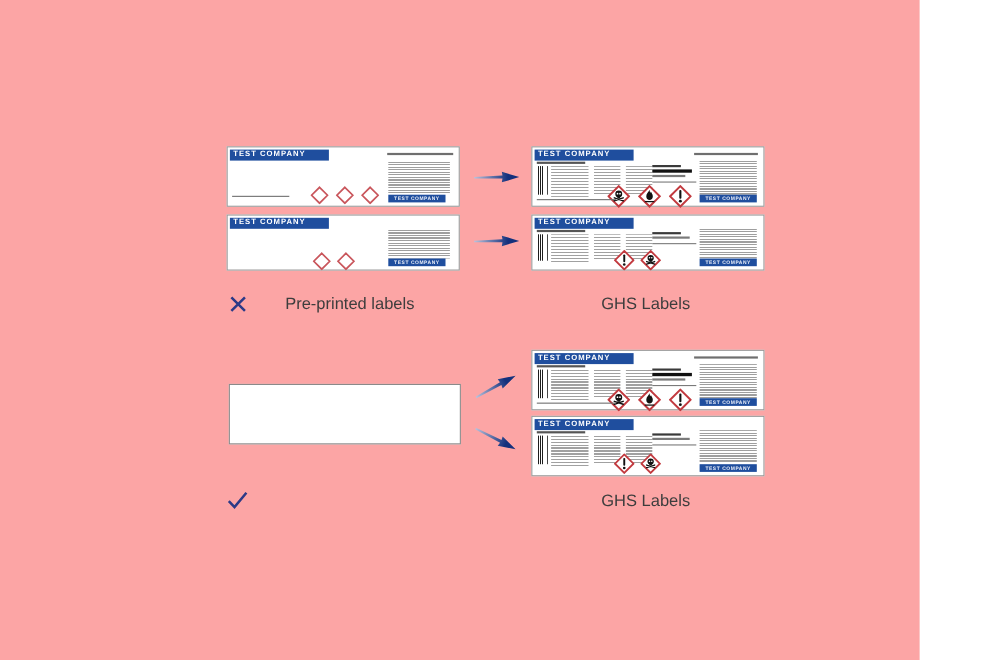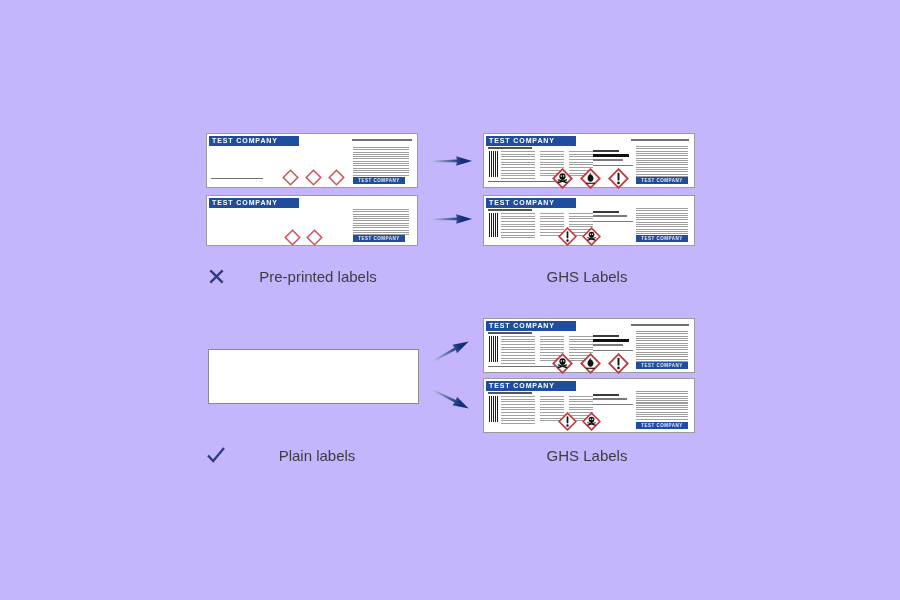--- a/index.html
+++ b/index.html
@@ -1,21 +1,21 @@
 <!DOCTYPE html>
 <html><head>
 <meta charset="utf-8">
 <style>
   html,body{margin:0;padding:0;}
   body{
     width:900px;height:600px;background:#ffffff;overflow:hidden;
     font-family:"Liberation Sans", sans-serif;
     --blue:#1f4e9e; --navy:#2c3a87; --red:#c23a3f;
   }
-  .stage{position:relative;width:900px;height:600px;background:#c4b5fd;}
+  .stage{position:relative;width:836px;height:600px;background:#fca5a5;}
 
   
   .label-box{position:absolute;background:#fff;border:1px solid #9b9b9b;box-sizing:border-box;}
   .plain-box{position:absolute;background:#fff;border:1px solid #8a8a8a;box-sizing:border-box;}
 
   .header-bar{
     position:absolute;left:2px;top:2px;height:10px;background:var(--blue);
     color:#fff;font-weight:bold;font-size:7px;line-height:10px;letter-spacing:0.9px;
     padding:0 3px;white-space:nowrap;overflow:hidden;
   }
@@ -283,16 +283,15 @@
     </div>
     <div class="ph-dense" style="left:152px;top:12px;width:52px;height:29px;"></div>
     <div class="bot-bar" style="left:152px;bottom:3px;width:52px;">
       <span>TEST COMPANY</span>
     </div>
   </div>
 
   <svg class="mark" style="left:205px;top:445px;" width="22" height="19" viewBox="0 0 22 19">
     <path d="M3 10.5 L8.2 16 L19 3" stroke="#2c3a87" stroke-width="2.3" fill="none"></path>
   </svg>
-  <div class="caption" style="left:227px;top:445px;">Plain labels</div>
   <div class="caption" style="left:497px;top:445px;">GHS Labels</div>
 
 </div>
 
 </body></html>

